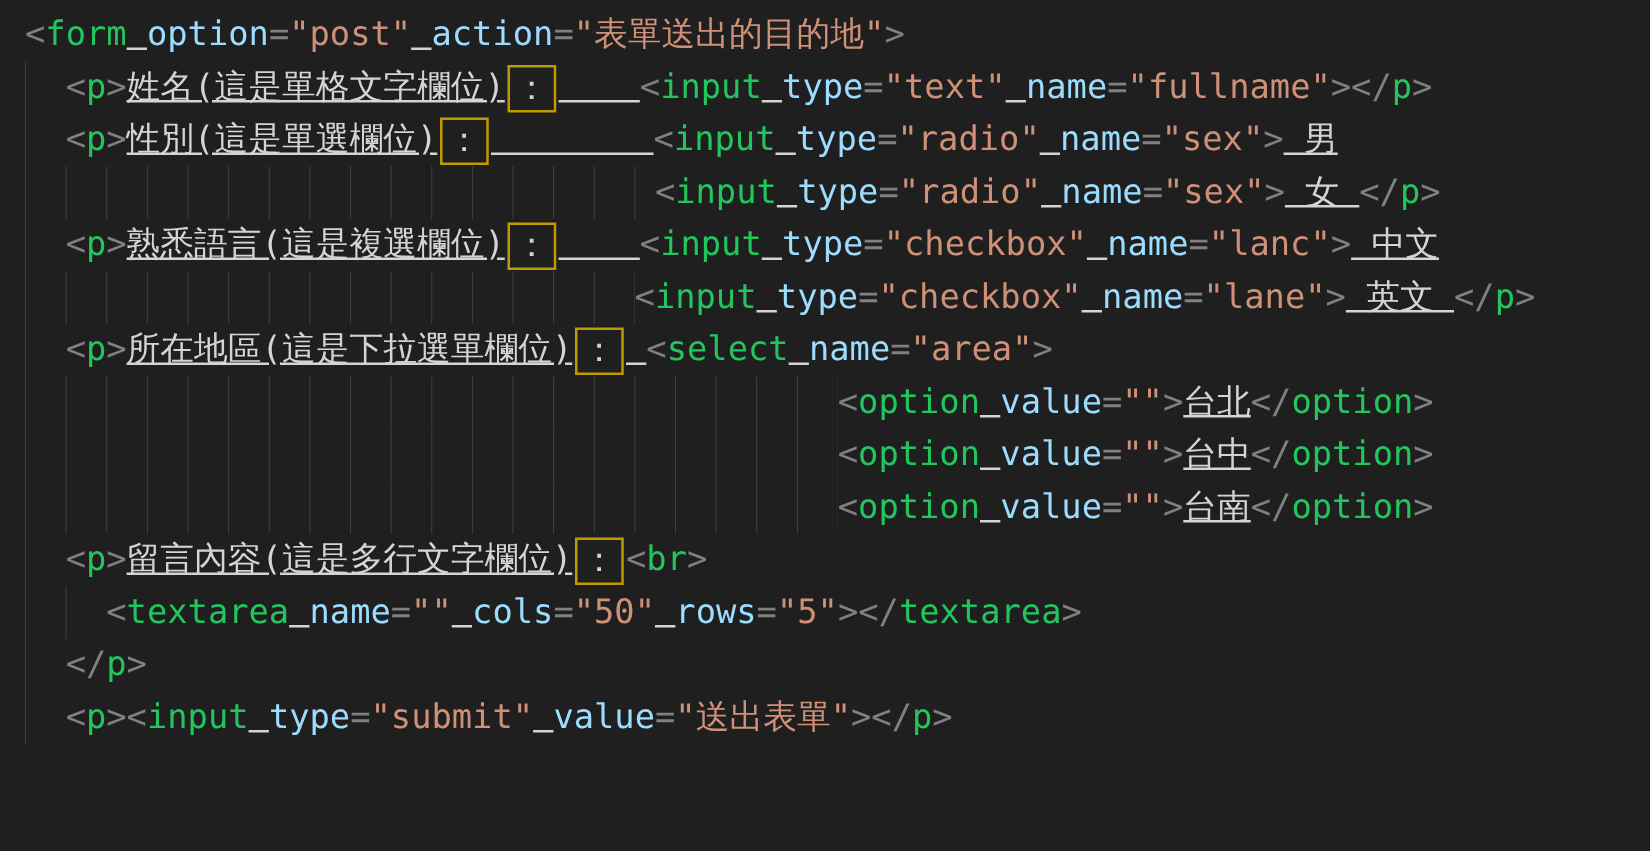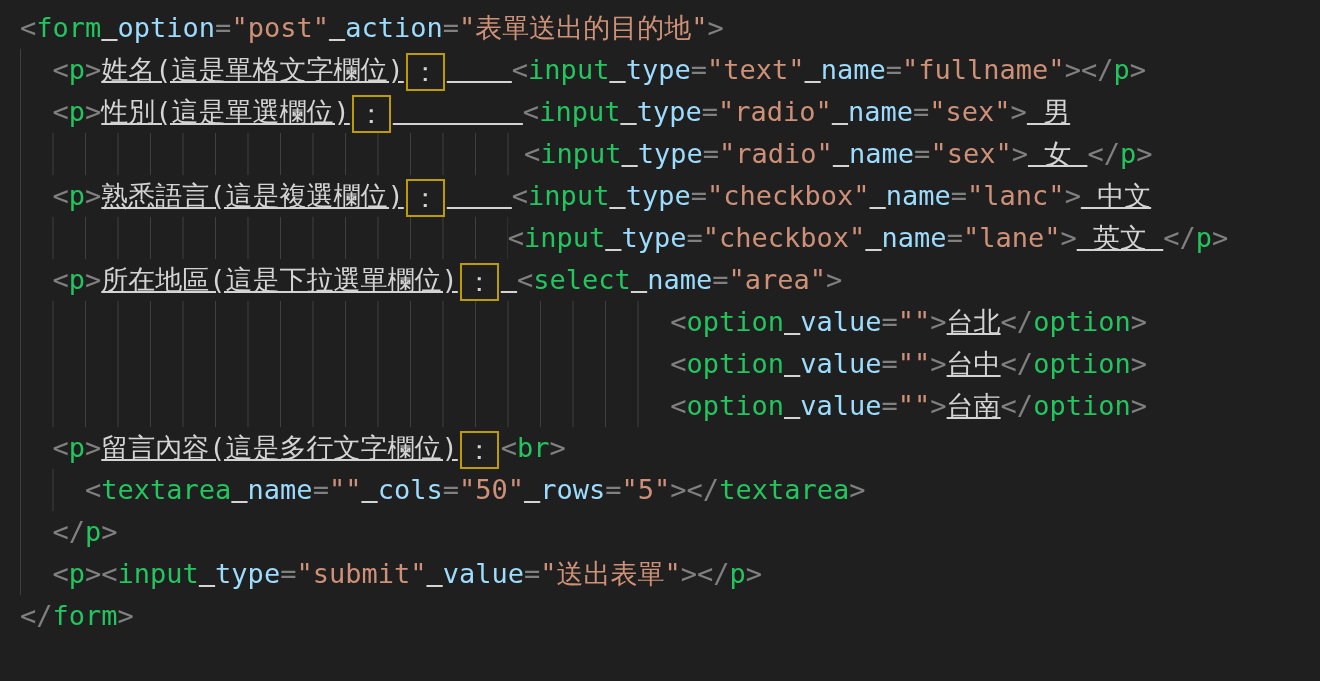--- a/index.html
+++ b/index.html
@@ -61,14 +61,13 @@
     <div class="code-line"><span class="guides" style="width: 2ch;"></span><span class="tk-p">&lt;</span><span class="tk-t">p</span><span class="tk-p">&gt;</span><span class="tk-x">熟悉語言(這是複選欄位)</span><span class="tk-b">：</span><span class="tk-x">    </span><span class="tk-p">&lt;</span><span class="tk-t">input</span><span class="tk-x"> </span><span class="tk-a">type</span><span class="tk-p">=</span><span class="tk-s">"checkbox"</span><span class="tk-x"> </span><span class="tk-a">name</span><span class="tk-p">=</span><span class="tk-s">"lanc"</span><span class="tk-p">&gt;</span><span class="tk-x"> 中文</span></div>
     <div class="code-line"><span class="guides" style="width: 30ch;"></span><span class="tk-p">&lt;</span><span class="tk-t">input</span><span class="tk-x"> </span><span class="tk-a">type</span><span class="tk-p">=</span><span class="tk-s">"checkbox"</span><span class="tk-x"> </span><span class="tk-a">name</span><span class="tk-p">=</span><span class="tk-s">"lane"</span><span class="tk-p">&gt;</span><span class="tk-x"> 英文 </span><span class="tk-p">&lt;/</span><span class="tk-t">p</span><span class="tk-p">&gt;</span></div>
     <div class="code-line"><span class="guides" style="width: 2ch;"></span><span class="tk-p">&lt;</span><span class="tk-t">p</span><span class="tk-p">&gt;</span><span class="tk-x">所在地區(這是下拉選單欄位)</span><span class="tk-b">：</span><span class="tk-x"> </span><span class="tk-p">&lt;</span><span class="tk-t">select</span><span class="tk-x"> </span><span class="tk-a">name</span><span class="tk-p">=</span><span class="tk-s">"area"</span><span class="tk-p">&gt;</span></div>
     <div class="code-line"><span class="guides" style="width: 40ch;"></span><span class="tk-p">&lt;</span><span class="tk-t">option</span><span class="tk-x"> </span><span class="tk-a">value</span><span class="tk-p">=</span><span class="tk-s">""</span><span class="tk-p">&gt;</span><span class="tk-x">台北</span><span class="tk-p">&lt;/</span><span class="tk-t">option</span><span class="tk-p">&gt;</span></div>
     <div class="code-line"><span class="guides" style="width: 40ch;"></span><span class="tk-p">&lt;</span><span class="tk-t">option</span><span class="tk-x"> </span><span class="tk-a">value</span><span class="tk-p">=</span><span class="tk-s">""</span><span class="tk-p">&gt;</span><span class="tk-x">台中</span><span class="tk-p">&lt;/</span><span class="tk-t">option</span><span class="tk-p">&gt;</span></div>
     <div class="code-line"><span class="guides" style="width: 40ch;"></span><span class="tk-p">&lt;</span><span class="tk-t">option</span><span class="tk-x"> </span><span class="tk-a">value</span><span class="tk-p">=</span><span class="tk-s">""</span><span class="tk-p">&gt;</span><span class="tk-x">台南</span><span class="tk-p">&lt;/</span><span class="tk-t">option</span><span class="tk-p">&gt;</span></div>
     <div class="code-line"><span class="guides" style="width: 2ch;"></span><span class="tk-p">&lt;</span><span class="tk-t">p</span><span class="tk-p">&gt;</span><span class="tk-x">留言內容(這是多行文字欄位)</span><span class="tk-b">：</span><span class="tk-p">&lt;</span><span class="tk-t">br</span><span class="tk-p">&gt;</span></div>
     <div class="code-line"><span class="guides" style="width: 4ch;"></span><span class="tk-p">&lt;</span><span class="tk-t">textarea</span><span class="tk-x"> </span><span class="tk-a">name</span><span class="tk-p">=</span><span class="tk-s">""</span><span class="tk-x"> </span><span class="tk-a">cols</span><span class="tk-p">=</span><span class="tk-s">"50"</span><span class="tk-x"> </span><span class="tk-a">rows</span><span class="tk-p">=</span><span class="tk-s">"5"</span><span class="tk-p">&gt;</span><span class="tk-p">&lt;/</span><span class="tk-t">textarea</span><span class="tk-p">&gt;</span></div>
     <div class="code-line"><span class="guides" style="width: 2ch;"></span><span class="tk-p">&lt;/</span><span class="tk-t">p</span><span class="tk-p">&gt;</span></div>
     <div class="code-line"><span class="guides" style="width: 2ch;"></span><span class="tk-p">&lt;</span><span class="tk-t">p</span><span class="tk-p">&gt;</span><span class="tk-p">&lt;</span><span class="tk-t">input</span><span class="tk-x"> </span><span class="tk-a">type</span><span class="tk-p">=</span><span class="tk-s">"submit"</span><span class="tk-x"> </span><span class="tk-a">value</span><span class="tk-p">=</span><span class="tk-s">"送出表單"</span><span class="tk-p">&gt;</span><span class="tk-p">&lt;/</span><span class="tk-t">p</span><span class="tk-p">&gt;</span></div>
-    <div class="code-line"><span class="tk-p">&lt;/</span><span class="tk-t">form</span><span class="tk-p">&gt;</span></div>
   </div>
 
 </body></html>

